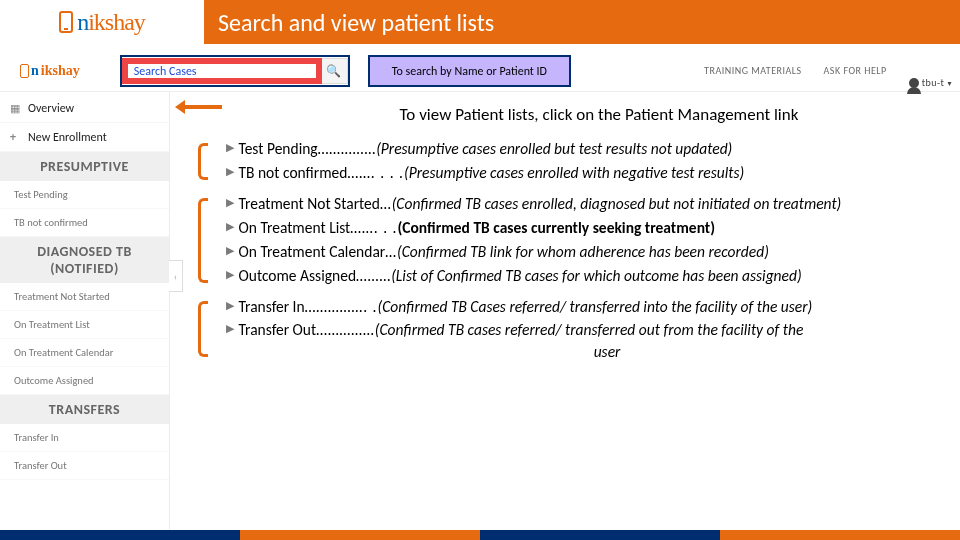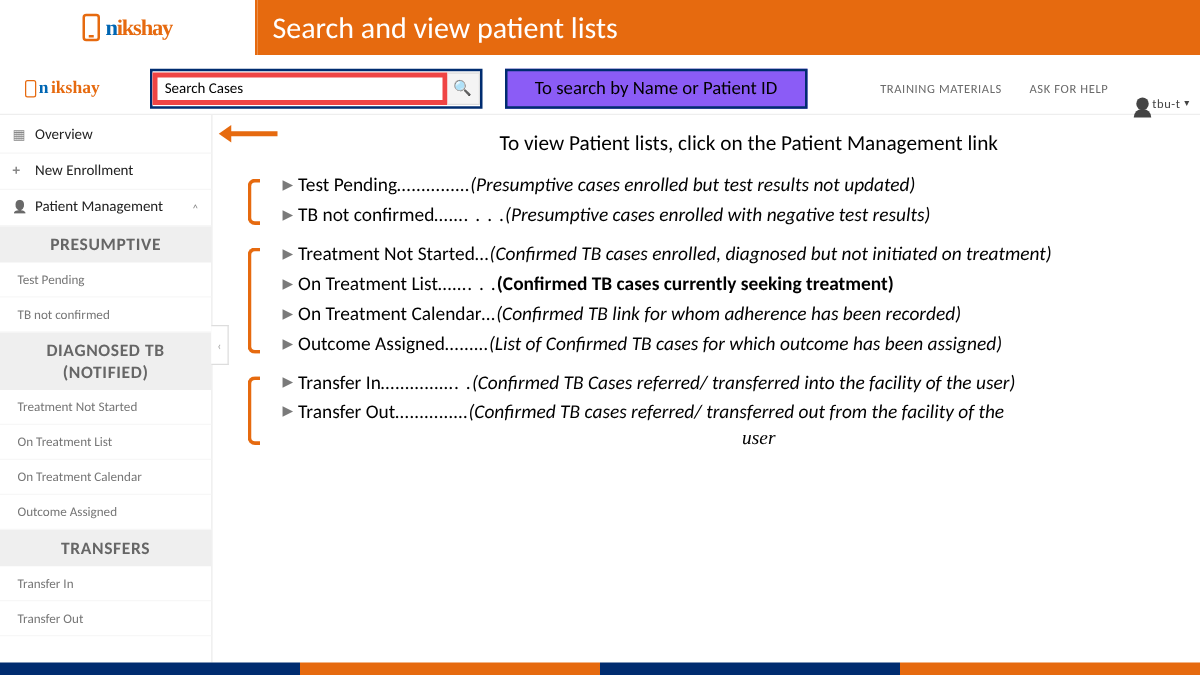--- a/index.html
+++ b/index.html
@@ -1,36 +1,36 @@
 <!DOCTYPE html>
 <html><head>
 <meta charset="utf-8">
 <style>
   * { box-sizing: border-box; margin: 0; padding: 0; }
   body { width: 960px; height: 540px; font-family: Calibri, Arial, sans-serif; background: #fff; overflow: hidden; position: relative; }
 
   
   .title-row { display: flex; height: 44px; }
   .brand { width: 206px; height: 44px; display: flex; align-items: center; justify-content: center; background: #fff; border-right: 2px solid #E66A0F; }
-  .brand-logo { font-family: 'Segoe Script', cursive; font-size: 18px; font-weight: 700; letter-spacing: -1px; }
+  .brand-logo { font-family: 'Segoe Script', cursive; font-size: 24px; font-weight: 400; letter-spacing: -1px; }
   .brand-logo .n { color:#0066b3; }
   .brand-logo .rest { color:#e66a0f; }
   .brand-phone { width:14px; height:22px; border:2px solid #E66A0F; border-radius:3px; margin-right:4px; position:relative; }
   .brand-phone::after { content:""; position:absolute; width:4px; height:2px; background:#E66A0F; bottom:1px; left:3px; }
   .title-bar { flex:1; background: #E66A0F; color:#fff; font-size: 24px; font-weight: 400; display:flex; align-items:center; padding-left: 12px; }
 
   
   .app-strip { display:flex; align-items:center; height:42px; background:#fff; border-bottom:1px solid #eee; padding:0 8px 0 20px; gap:12px; margin-top:6px; }
   .mini-logo { display:flex; align-items:center; gap:2px; font-family:'Segoe Script',cursive; font-size:14px; font-weight:700; color:#e66a0f; }
   .mini-logo .n { color:#0066b3; }
   .mini-phone { width:9px; height:14px; border:1.5px solid #E66A0F; border-radius:2px; }
   .search-wrap { display:flex; align-items:center; border:2px solid #002c70; height:32px; margin-left:28px; }
-  .search-box { width: 236px; height:26px; border:4px solid #ef4444; display:flex; align-items:center; padding:0 6px; color:#000000; font-size:12px; background:#fff; }
+  .search-box { width: 200px; height:26px; border:6px solid #ef4444; display:flex; align-items:center; padding:0 6px; color:#1d4ed8; font-size:12px; background:#fff; }
   .search-btn  { width:26px; height:26px; border:1px solid #ddd; border-left:none; background:#f4f4f4; display:flex; align-items:center; justify-content:center; color:#555; font-size:12px; }
-  .callout1 { border:2px solid #002c70; height:32px; margin-left:6px; padding:0 22px; display:flex; align-items:center; font-size:15px; color:#000; background:#8b5cf6; }
+  .callout1 { border:2px solid #002c70; height:32px; margin-left:6px; padding:0 22px; display:flex; align-items:center; font-size:12px; color:#000; background:#c4b5fd; }
   .app-links { margin-left:auto; display:flex; gap:22px; color:#6a6a6a; font-size:10px; letter-spacing:0.5px; align-items:center; }
   .user { display:flex; align-items:center; gap:3px; color:#444;margin-top:24px; }
   .user-ico { width:10px; height:10px; border-radius:50%; background:#444; position:relative; }
   .user-ico::after{ content:""; position:absolute; width:14px; height:7px; background:#444; border-radius:7px 7px 0 0; top:9px; left:-2px;}
 
   
   .main { display:flex; height: calc(540px - 44px - 48px - 10px); }
   .sidebar { width:170px; background:#fff; border-right:1px solid #ececec; font-size:11px; color:#333; position:relative; padding-top:2px; }
   .sb-item { padding:7px 10px 7px 30px; position:relative; color:#333; border-bottom:1px solid #f6f6f6; }
   .sb-item.top { font-size:12px; padding-left:28px; color:#222; }
@@ -51,21 +51,21 @@
 
   .groups { margin-top: 14px; }
   .grp { position:relative; padding-left: 38px; margin-bottom: 10px; }
   .bracket { position:absolute; left:10px; top:4px; bottom:4px; width:10px; border:3px solid #E66A0F; border-right:none; border-radius: 6px 0 0 6px; }
   .row { margin: 3px 0; line-height:1.35; display:flex; flex-wrap:wrap; }
   .tri { color:#7a7a7a; font-size:11px; margin-right:4px; position:relative; top:2px; }
   .lead { font-weight:400; }
   .dots { letter-spacing:1px; }
   .desc { font-style: italic; }
   .desc.bold { font-style: normal; font-weight: bold; }
-  .indent-user{ margin-left:34px; font-style:italic; margin-top:-2px;font-family:Liberation Serif, serif;}
+  .indent-user{ margin-left:34px; font-style:italic; margin-top:-2px;}
 
   
   .stripe { position:absolute; bottom:0; left:0; right:0; height:10px; display:flex; }
   .stripe div { flex:1; }
   .s1{background:#002c70;} .s2{background:#e66a0f;} .s3{background:#002c70;} .s4{background:#e66a0f;}
 </style>
 </head>
 <body>
 
 <div class="title-row">
@@ -101,25 +101,20 @@
 <div class="main">
   <div class="sidebar">
     <div class="sb-item top">
       <span class="sb-ico ico-grid"></span>
       <span>Overview</span>
     </div>
     <div class="sb-item top">
       <span class="sb-ico ico-plus"></span>
       <span>New Enrollment</span>
     </div>
-    <div class="sb-item top">
-      <span class="sb-ico ico-person"></span>
-      <span>Patient Management</span>
-      <span class="sb-caret">˄</span>
-    </div>
 
     <div class="sb-section">PRESUMPTIVE</div>
     <div class="sb-sub">Test Pending</div>
     <div class="sb-sub">TB not confirmed</div>
 
     <div class="sb-section">DIAGNOSED TB (NOTIFIED)</div>
     <div class="sb-sub">Treatment Not Started</div>
     <div class="sb-sub">On Treatment List</div>
     <div class="sb-sub">On Treatment Calendar</div>
     <div class="sb-sub">Outcome Assigned</div>

